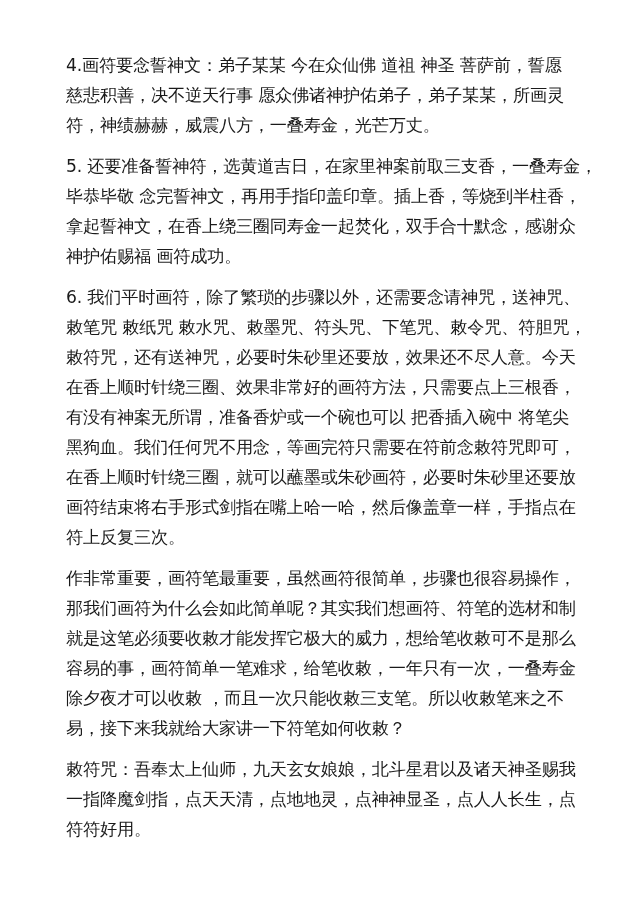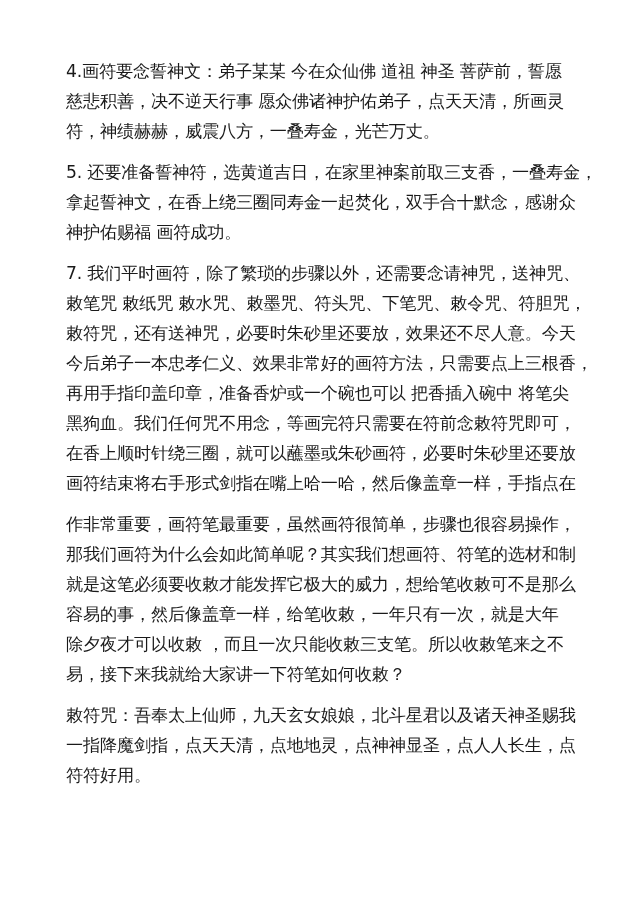--- a/index.html
+++ b/index.html
@@ -1,51 +1,53 @@
 <!DOCTYPE html>
 <html><head>
   <meta charset="utf-8">
   <style>
     html, body { margin: 0; padding: 0; background: #ffffff; }
     body { width: 640px; height: 898px; overflow: hidden; position: relative;
            font-family: "DejaVu Sans", "Liberation Sans", sans-serif; color: #1a1a1a; }
-    .doc { position: absolute; left: 66px; top: 56px; width: 520px; }
+    .doc { position: absolute; left: 66px; top: 50px; width: 520px; }
     .para { margin: 0 0 11px 0; }
     .line { display: block; font-size: 17.2px; line-height: 30px; height: 30px;
             white-space: nowrap; letter-spacing: -0.2px; }
   </style>
 </head>
 <body>
 
 <div class="doc">
   <div class="para">
     <span class="line">4.画符要念誓神文：弟子某某 今在众仙佛 道祖 神圣 菩萨前，誓愿</span>
-    <span class="line">慈悲积善，决不逆天行事 愿众佛诸神护佑弟子，点天天清，所画灵</span>
+    <span class="line">慈悲积善，决不逆天行事 愿众佛诸神护佑弟子，弟子某某，所画灵</span>
     <span class="line">符，神绩赫赫，威震八方，一叠寿金，光芒万丈。</span>
   </div>
   <div class="para">
     <span class="line">5. 还要准备誓神符，选黄道吉日，在家里神案前取三支香，一叠寿金，</span>
+    <span class="line">毕恭毕敬 念完誓神文，再用手指印盖印章。插上香，等烧到半柱香，</span>
     <span class="line">拿起誓神文，在香上绕三圈同寿金一起焚化，双手合十默念，感谢众</span>
     <span class="line">神护佑赐福 画符成功。</span>
   </div>
   <div class="para">
-    <span class="line">7. 我们平时画符，除了繁琐的步骤以外，还需要念请神咒，送神咒、</span>
+    <span class="line">6. 我们平时画符，除了繁琐的步骤以外，还需要念请神咒，送神咒、</span>
     <span class="line">敕笔咒 敕纸咒 敕水咒、敕墨咒、符头咒、下笔咒、敕令咒、符胆咒，</span>
     <span class="line">敕符咒，还有送神咒，必要时朱砂里还要放，效果还不尽人意。今天</span>
-    <span class="line">今后弟子一本忠孝仁义、效果非常好的画符方法，只需要点上三根香，</span>
-    <span class="line">再用手指印盖印章，准备香炉或一个碗也可以 把香插入碗中 将笔尖</span>
+    <span class="line">在香上顺时针绕三圈、效果非常好的画符方法，只需要点上三根香，</span>
+    <span class="line">有没有神案无所谓，准备香炉或一个碗也可以 把香插入碗中 将笔尖</span>
     <span class="line">黑狗血。我们任何咒不用念，等画完符只需要在符前念敕符咒即可，</span>
     <span class="line">在香上顺时针绕三圈，就可以蘸墨或朱砂画符，必要时朱砂里还要放</span>
     <span class="line">画符结束将右手形式剑指在嘴上哈一哈，然后像盖章一样，手指点在</span>
+    <span class="line">符上反复三次。</span>
   </div>
   <div class="para">
     <span class="line">作非常重要，画符笔最重要，虽然画符很简单，步骤也很容易操作，</span>
     <span class="line">那我们画符为什么会如此简单呢？其实我们想画符、符笔的选材和制</span>
     <span class="line">就是这笔必须要收敕才能发挥它极大的威力，想给笔收敕可不是那么</span>
-    <span class="line">容易的事，然后像盖章一样，给笔收敕，一年只有一次，就是大年</span>
+    <span class="line">容易的事，画符简单一笔难求，给笔收敕，一年只有一次，一叠寿金</span>
     <span class="line">除夕夜才可以收敕 ，而且一次只能收敕三支笔。所以收敕笔来之不</span>
     <span class="line">易，接下来我就给大家讲一下符笔如何收敕？</span>
   </div>
   <div class="para">
     <span class="line">敕符咒：吾奉太上仙师，九天玄女娘娘，北斗星君以及诸天神圣赐我</span>
     <span class="line">一指降魔剑指，点天天清，点地地灵，点神神显圣，点人人长生，点</span>
     <span class="line">符符好用。</span>
   </div>
 </div>
 

